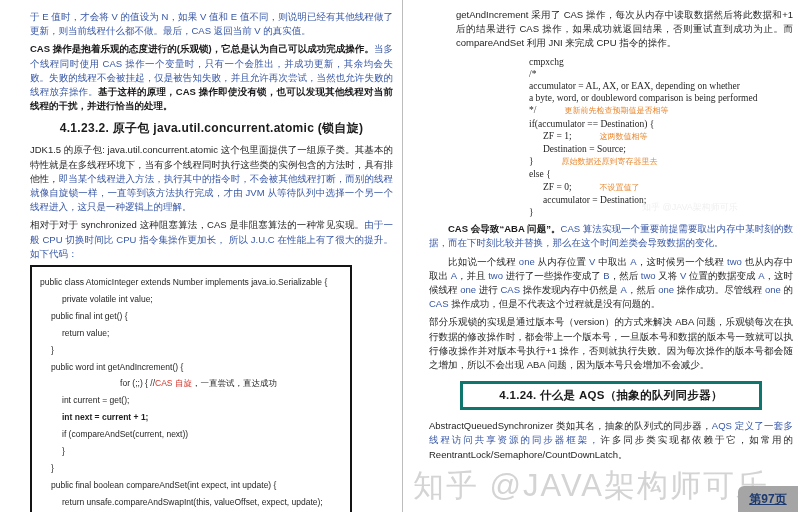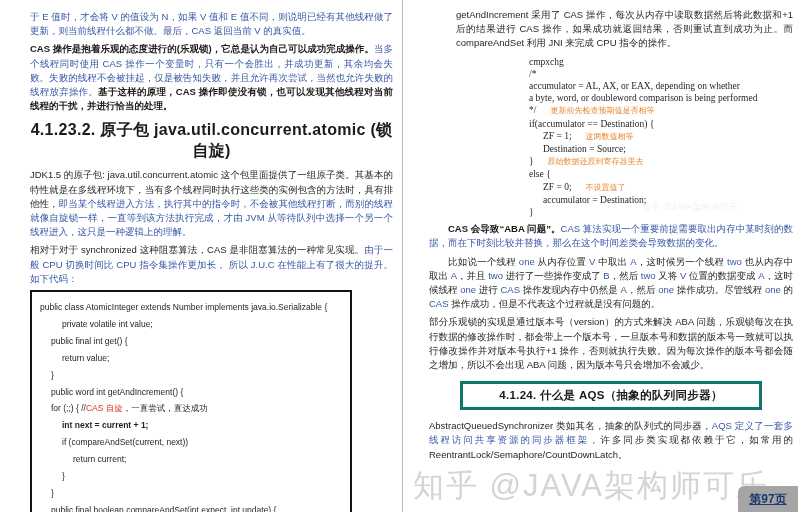--- a/index.html
+++ b/index.html
@@ -15,34 +15,34 @@
   .para { margin:0 0 4px 0; font-size:9.5px; line-height:14.2px; text-align:justify; color:#262626; }
   .p-pad { padding-left:27px; }
   .p-ind { text-indent:19px; }
 
   .c-k  { color:#262626; }
   .c-bd { color:#1b1b1b; font-weight:bold; }
   .c-b  { color:#3757a6; }
   .c-r  { color:#d5342a; }
   .c-c  { color:#1f1f1f; }
 
-  .heading { font-size:16px; font-weight:bold; text-align:center; color:#1b1b1b; margin:7px 0 6px 0; letter-spacing:0.3px; }
+  .heading { font-size:12px; font-weight:bold; text-align:center; color:#1b1b1b; margin:7px 0 6px 0; letter-spacing:0.3px; }
 
   .code-block {
     box-sizing:border-box; width:322px; margin-top:3px; border:2px solid #141414;
     padding:7px 4px 6px 8px; font-size:8.5px; line-height:16.9px; color:#1f1f1f;
   }
   .code-line { white-space:nowrap; }
 
   .asm-block {
     font-family:"Liberation Serif","DejaVu Serif",serif;
     font-size:9.5px; line-height:12.2px; color:#1f1f1f; margin:5px 0 4px 100px;
   }
   .asm-line { white-space:nowrap; }
-  .asm-note { color:#e8882f; font-size:8px; margin-left:14px; font-family:"Liberation Sans","DejaVu Sans",sans-serif;text-align:center; }
+  .asm-note { color:#e8882f; font-size:8px; margin-left:28px; font-family:"Liberation Sans","DejaVu Sans",sans-serif;text-align:center; }
 
   .aqs-box { width:292px; margin:9px auto 9px auto; border:3px solid #0f766e; padding:3px 2px; }
   .heading-aqs { margin:1px 0; font-size:11.5px; }
 
   .watermark {
     position:absolute; left:413px; top:465px; font-size:31px; color:#d4d4d4;
     white-space:nowrap; letter-spacing:2px;
   }
   .faint-mark { position:absolute; left:642px; top:201px; font-size:9px; color:#f0f0f0; white-space:nowrap; }
 
@@ -64,24 +64,24 @@
     <h3 class="heading">4.1.23.2.  原子包 java.util.concurrent.atomic (锁自旋)</h3>
     <p class="para"><span class="c-k">JDK1.5 的原子包: java.util.concurrent.atomic 这个包里面提供了一组原子类。其基本的特性就是在多线程环境下，当有多个线程同时执行这些类的实例包含的方法时，具有排他性，</span><span class="c-b">即当某个线程进入方法，执行其中的指令时，不会被其他线程打断，而别的线程就像自旋锁一样，一直等到该方法执行完成，才由 JVM 从等待队列中选择一个另一个线程进入，这只是一种逻辑上的理解。</span></p>
     <p class="para"><span class="c-k">相对于对于 synchronized 这种阻塞算法，CAS 是非阻塞算法的一种常见实现。</span><span class="c-b">由于一般 CPU 切换时间比 CPU 指令集操作更加长， 所以 J.U.C 在性能上有了很大的提升。如下代码：</span></p>
     <div class="code-block">
         <div class="code-line" style="padding-left: 0px;"><span class="c-c">public class AtomicInteger extends Number implements java.io.Serializable {</span></div>
         <div class="code-line" style="padding-left: 22px;"><span class="c-c">private volatile int value;</span></div>
         <div class="code-line" style="padding-left: 11px;"><span class="c-c">public final int get() {</span></div>
         <div class="code-line" style="padding-left: 22px;"><span class="c-c">return value;</span></div>
         <div class="code-line" style="padding-left: 11px;"><span class="c-c">}</span></div>
         <div class="code-line" style="padding-left: 11px;"><span class="c-c">public word int getAndIncrement() {</span></div>
-        <div class="code-line" style="padding-left: 11px;"><span class="c-c">for (;;) { //</span><span class="c-r">CAS 自旋</span><span class="c-c">，一直尝试，直达成功</span></div>
+        <div class="code-line" style="padding-left: 11px; text-align: center;"><span class="c-c">for (;;) { //</span><span class="c-r">CAS 自旋</span><span class="c-c">，一直尝试，直达成功</span></div>
+        <div class="code-line" style="padding-left: 22px;"><span class="c-c">int current = get();</span></div>
         <div class="code-line" style="padding-left: 22px; font-weight: bold;"><span class="c-c">int next = current + 1;</span></div>
         <div class="code-line" style="padding-left: 22px;"><span class="c-c">if (compareAndSet(current, next))</span></div>
-        <div class="code-line" style="padding-left: 33px;"><span class="c-c">return current;</span></div>
         <div class="code-line" style="padding-left: 22px;"><span class="c-c">}</span></div>
         <div class="code-line" style="padding-left: 11px;"><span class="c-c">}</span></div>
         <div class="code-line" style="padding-left: 11px;"><span class="c-c">public final boolean compareAndSet(int expect, int update) {</span></div>
         <div class="code-line" style="padding-left: 22px;"><span class="c-c">return unsafe.compareAndSwapInt(this, valueOffset, expect, update);</span></div>
       </div>
   </div>
 
   <div class="col col-right">
     <p class="para p-pad"><span class="c-k">getAndIncrement 采用了 CAS 操作，每次从内存中读取数据然后将此数据和+1 后的结果进行 CAS 操作，如果成功就返回结果，否则重试直到成功为止。而 compareAndSet 利用 JNI 来完成 CPU 指令的操作。</span></p>
     <div class="asm-block">

